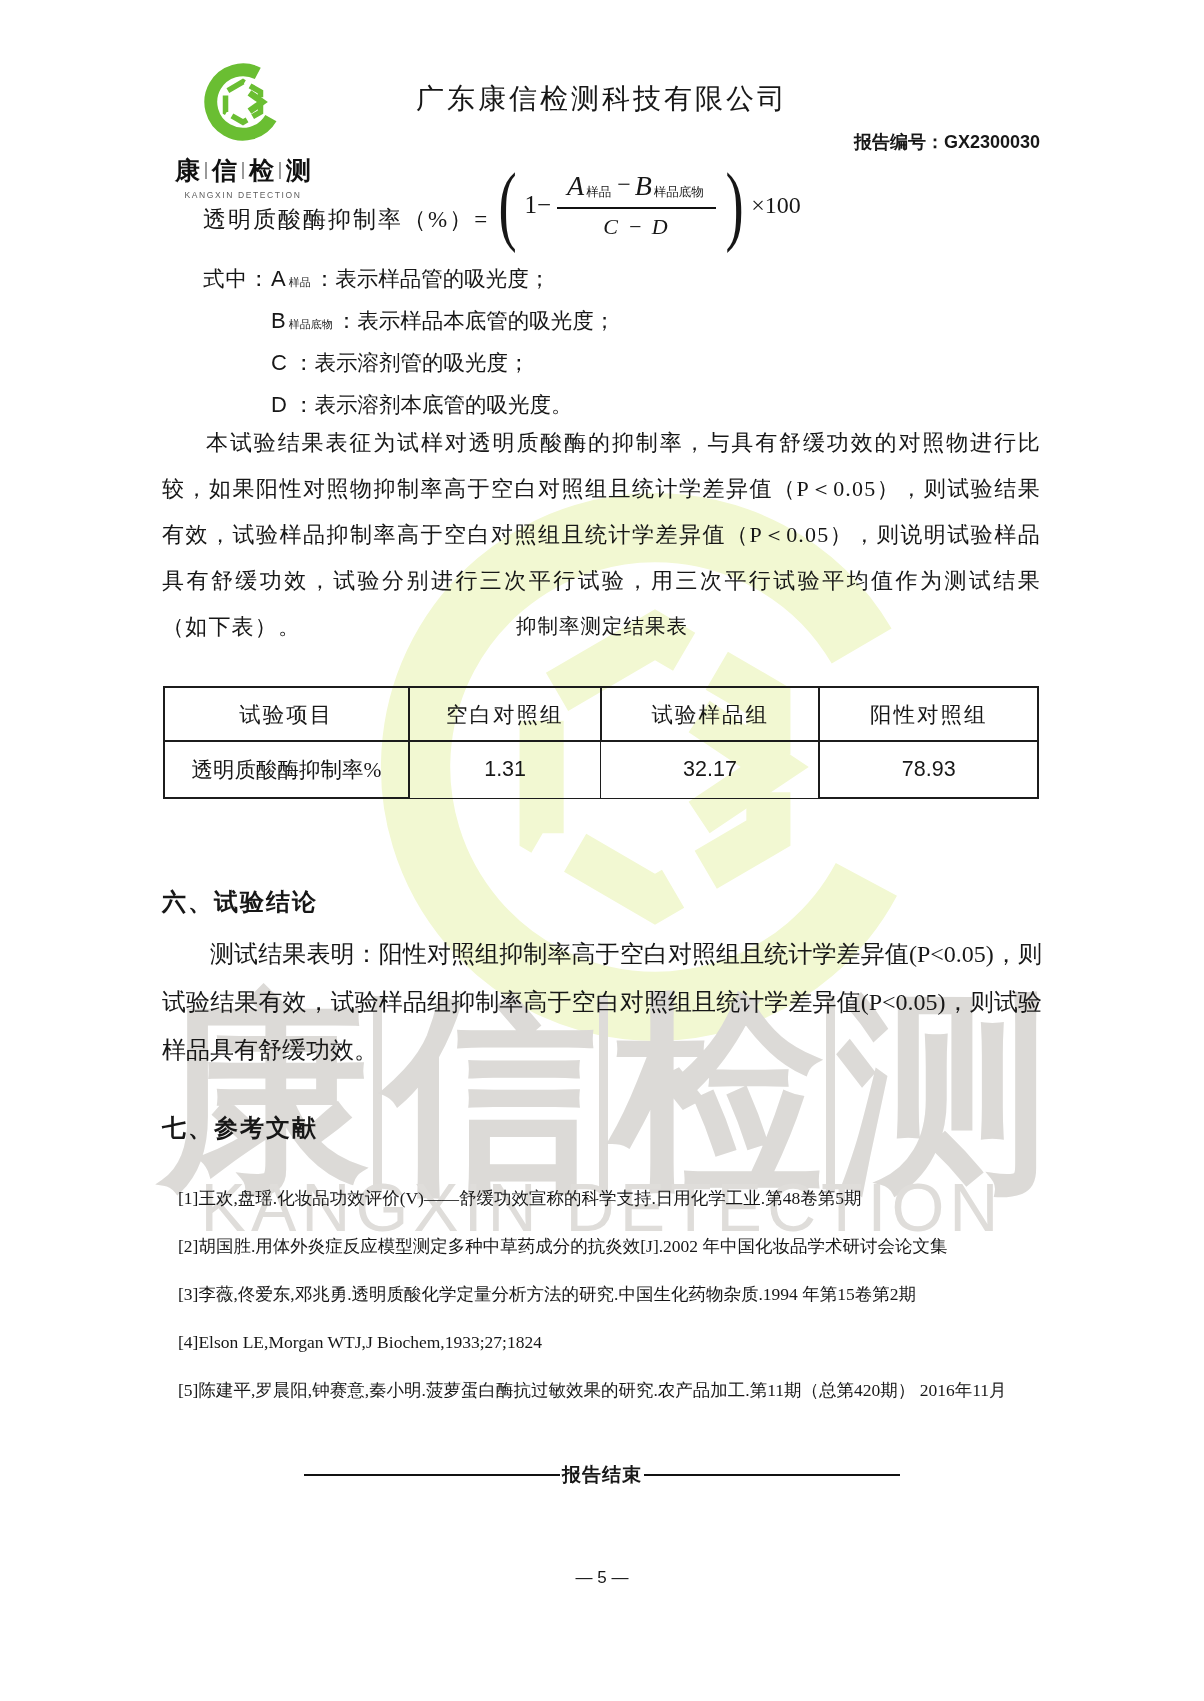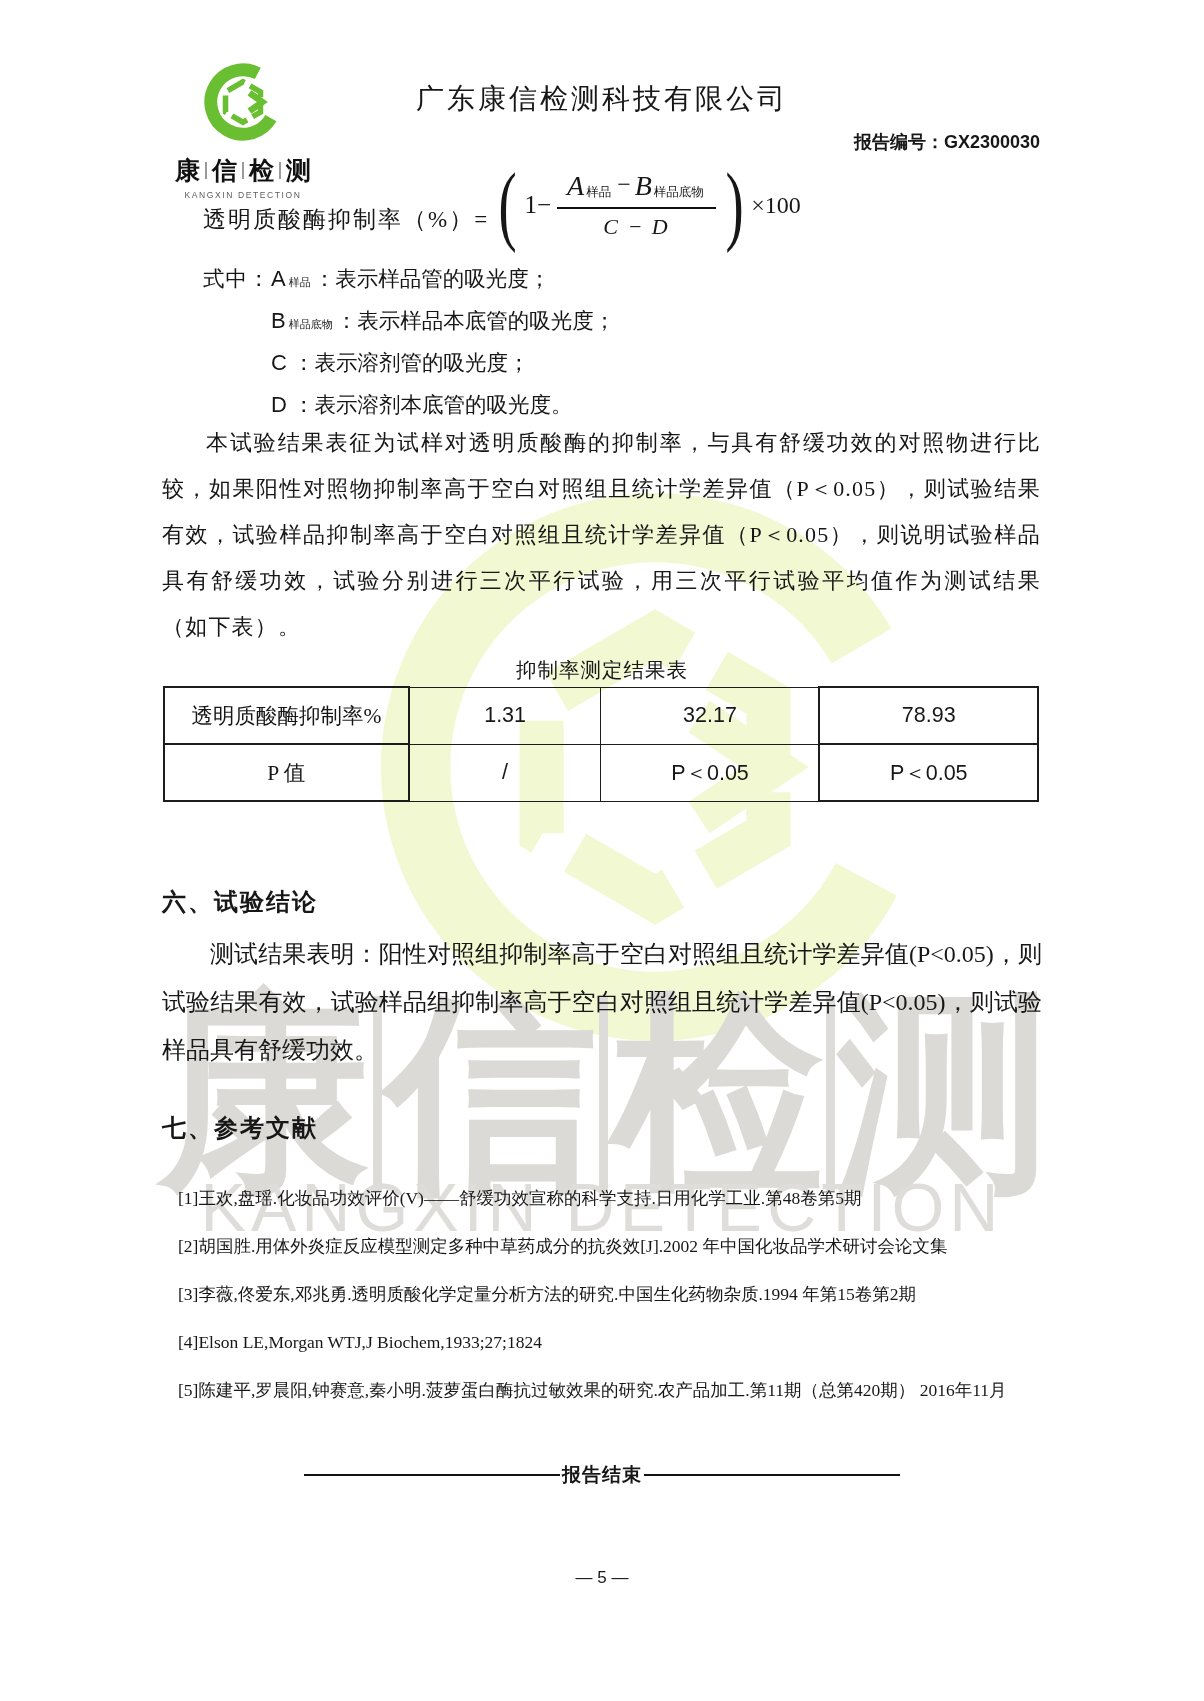--- a/index.html
+++ b/index.html
@@ -54,21 +54,21 @@
   .defs { position:absolute; left:203px; top:264px; z-index:1; }
   .def-line { display:flex; align-items:baseline; height:42px; font-size:21.5px; }
   .def-prefix { display:inline-block; width:68px; letter-spacing:1px; }
   .def-sym { font-family:"Liberation Sans", sans-serif; font-size:22px; }
   .def-sub { font-size:11px; padding:0 3px; }
   
   .body-para { position:absolute; left:162px; top:420px; width:879px; z-index:1;
     font-size:22px; line-height:46px; text-align:justify;
     text-indent:2em; letter-spacing:1.2px; }
   
-  .table-title { position:absolute; left:0; top:656px; width:100%; z-index:1;
+  .table-title { position:absolute; left:0; top:612px; width:100%; z-index:1;
     text-align:center; font-size:20.5px; letter-spacing:1px; }
   table.results { position:absolute; left:163px; top:686px; width:876px; z-index:1;
     border-collapse:collapse; table-layout:fixed; background:transparent; }
   table.results td, table.results th {
     border:1.6px solid #1c1c1c; text-align:center; vertical-align:middle;
     font-weight:normal; padding:0; }
   table.results tr.hdr     { height:54px; font-size:21.5px; letter-spacing:2px; }
   table.results tr.datarow { height:57px; }
   table.results .outline   { border-width:2.6px; }
   table.results col.c1 { width:28%; } table.results col.c2 { width:22%; }
@@ -193,31 +193,31 @@
 
   <div class="table-title">抑制率测定结果表</div>
   <table class="results">
     <colgroup>
         <col class="c1">
         <col class="c2">
         <col class="c3">
         <col class="c4">
       </colgroup>
     <tbody>
+        <tr class="hdr">
+      <th class="outline">试验项目</th>
+      <th class="outline">空白对照组</th>
+      <th class="outline">试验样品组</th>
+      <th class="outline">阳性对照组</th>
+    </tr>
     <tr class="datarow">
       <td class="row-label outline">透明质酸酶抑制率%</td>
       <td class="cell-val">1.31</td>
       <td class="cell-val">32.17</td>
       <td class="cell-val outline">78.93</td>
-    </tr>
-    <tr class="datarow">
-      <td class="row-label outline">P 值</td>
-      <td class="cell-val">/</td>
-      <td class="cell-val">P＜0.05</td>
-      <td class="cell-val outline">P＜0.05</td>
     </tr>
   </tbody>
     </table>
 
   <div class="sec-heading sec6">六、试验结论</div>
   <div class="conclusion">测试结果表明：阳性对照组抑制率高于空白对照组且统计学差异值(P&lt;0.05)，则试验结果有效，试验样品组抑制率高于空白对照组且统计学差异值(P&lt;0.05)，则试验样品具有舒缓功效。</div>
 
   <div class="sec-heading sec7">七、参考文献</div>
   <div class="refs">
     <p>[1]王欢,盘瑶.化妆品功效评价(V)——舒缓功效宣称的科学支持.日用化学工业.第48卷第5期</p>

